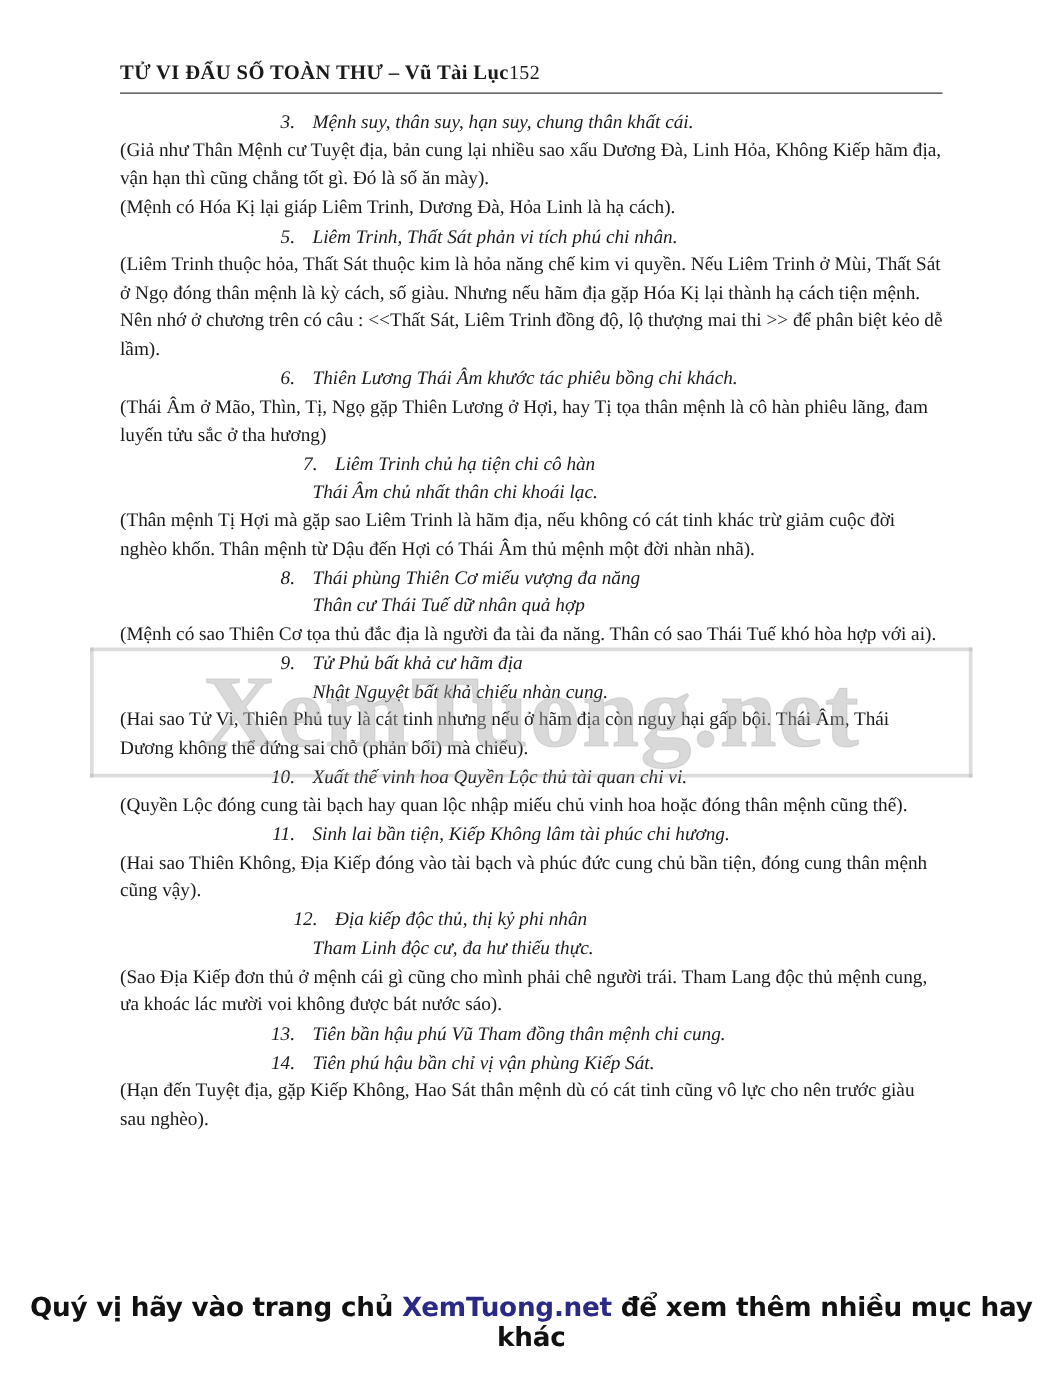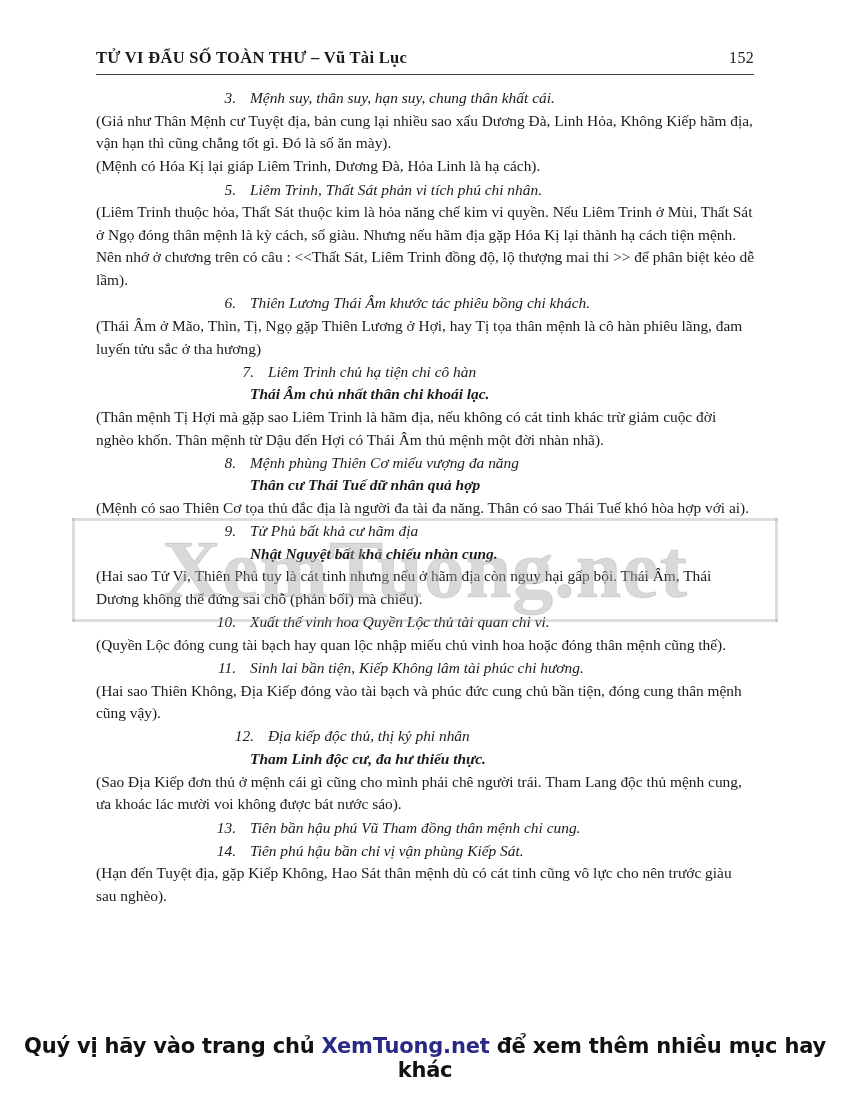--- a/index.html
+++ b/index.html
@@ -19,21 +19,20 @@
     position: relative;
     width: 850px;
     height: 1100px;
     box-sizing: border-box;
     padding: 48px 96px 0 96px;
   }
   
   .header {
     display: flex;
     align-items: baseline;
-    justify-content: space-between;
     font-size: 16.5px;
     letter-spacing: 0.3px;
     padding-bottom: 6px;
   }
   .header-title {
     font-weight: bold;
     white-space: nowrap;
   }
   .header-page {
     font-weight: normal;
@@ -67,21 +66,20 @@
     display: inline-block;
     min-width: 40px;
     text-align: right;
     font-style: italic;
     margin-right: 14px;
   }
   .rule-line.indent-1 { padding-left: 100px; }
   .rule-line.indent-2 { padding-left: 118px; }
   .rule-line.cont {
     padding-left: 154px;
-    font-weight: bold;
   }
   .note {
     margin: 0 0 0 0;
   }
   
   .watermark {
     position: absolute;
     left: 0;
     right: 0;
     top: 500px;
@@ -179,21 +177,21 @@
     <div class="block">
       <div class="rule-line indent-2">
         <span class="num">7.</span><span>Liêm Trinh chủ hạ tiện chi cô hàn</span>
       </div>
       <div class="rule-line cont">Thái Âm chủ nhất thân chi khoái lạc.</div>
       <p class="para note">(Thân mệnh Tị Hợi mà gặp sao Liêm Trinh là hãm địa, nếu không có cát tinh khác trừ giảm cuộc đời nghèo khốn. Thân mệnh từ Dậu đến Hợi có Thái Âm thủ mệnh một đời nhàn nhã).</p>
     </div>
 
     <div class="block">
       <div class="rule-line indent-1">
-        <span class="num">8.</span><span>Mệnh phùng Thiên Cơ miếu vượng đa năng</span>
+        <span class="num">8.</span><span>Thái phùng Thiên Cơ miếu vượng đa năng</span>
       </div>
       <div class="rule-line cont">Thân cư Thái Tuế dữ nhân quả hợp</div>
       <p class="para note">(Mệnh có sao Thiên Cơ tọa thủ đắc địa là người đa tài đa năng. Thân có sao Thái Tuế khó hòa hợp với ai).</p>
     </div>
 
     <div class="block">
       <div class="rule-line indent-1">
         <span class="num">9.</span><span>Tử Phủ bất khả cư hãm địa</span>
       </div>
       <div class="rule-line cont">Nhật Nguyệt bất khả chiếu nhàn cung.</div>

